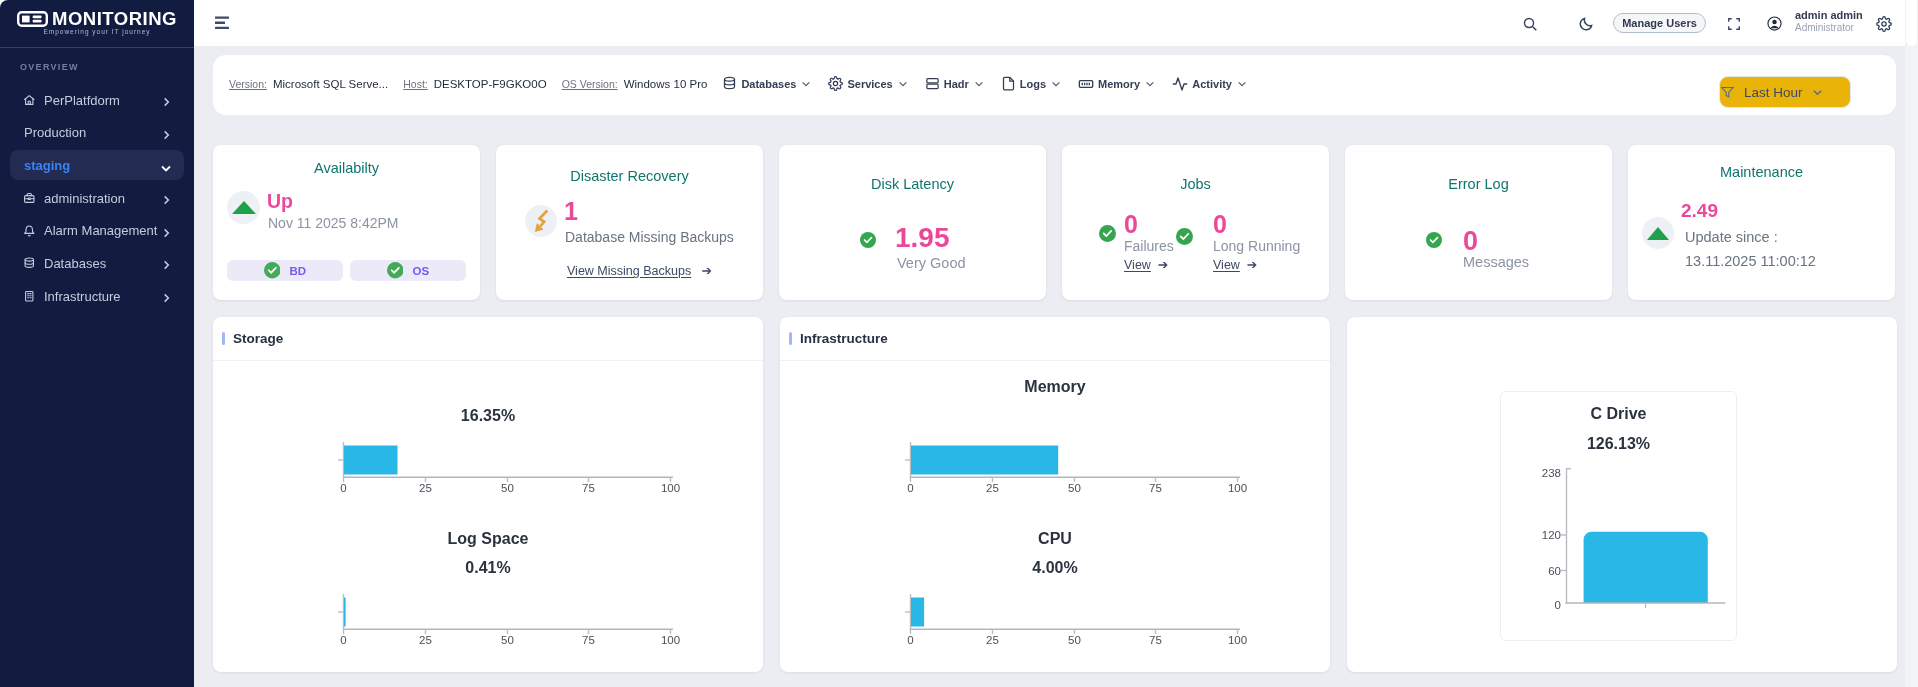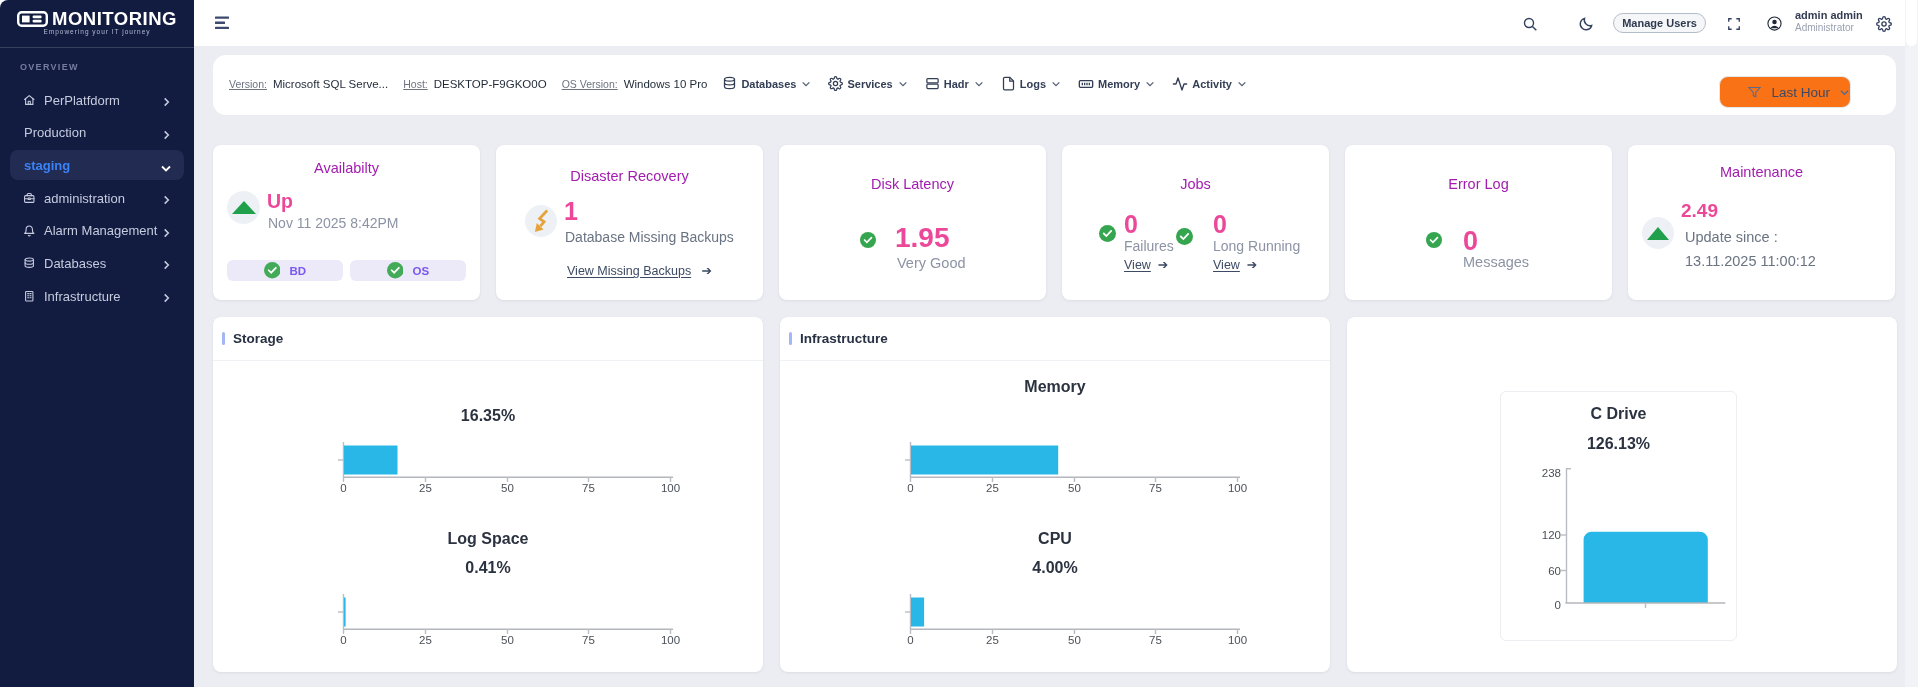--- a/index.html
+++ b/index.html
@@ -21,24 +21,24 @@
 .mitem .chev { position:absolute; right:13px; top:10px; }
 .mitem.sel { background:#222b52; color:#3b82f6; font-weight:bold; }
 .mitem.noicon { padding-left:14px; }
 
 .infobar { position:absolute; left:213px; top:55px; width:1683px; height:60px; background:#fff; border-radius:13px; display:flex; align-items:center; padding-left:16px; padding-bottom:3px; }
 .ib-label { color:#6b7280; font-size:10.5px; text-decoration:underline; margin-right:6px; }
 .ib-val { color:#1f2937; font-size:11.5px; margin-right:15px; }
 .ib-item { display:flex; align-items:center; color:#333e55; font-size:11px; font-weight:bold; margin-right:13px; }
 .ib-item svg { margin-right:4px; }
 .ib-item .dn { margin-left:5px; display:flex; }
-.lasthour { position:absolute; left:1719px; top:76px; width:132px; height:32px; border:1px solid #e3e7ee; border-radius:9px; background:#f97316; display:flex; align-items:center; justify-content:flex-end; gap:9px; color:#3c4964; font-size:13.5px; }
+.lasthour { position:absolute; left:1719px; top:76px; width:132px; height:32px; border:1px solid #e3e7ee; border-radius:9px; background:#eab308; display:flex; align-items:center; justify-content:flex-start; gap:9px; color:#3c4964; font-size:13.5px; }
 
 .card { position:absolute; top:145px; width:267px; height:154.5px; background:#fff; border-radius:8px; box-shadow:0 1px 3px rgba(30,40,70,0.08); }
-.ctitle { position:absolute; width:100%; text-align:center; color:#a21caf; font-size:14.5px; }
+.ctitle { position:absolute; width:100%; text-align:center; color:#0f766e; font-size:14.5px; }
 .circle { width:33px; height:33px; border-radius:50%; background:#edf1f5; display:flex; align-items:center; justify-content:center; }
 .chip { position:absolute; height:21px; width:116px; background:#ece9f9; border-radius:6px; display:flex; align-items:center; justify-content:center; gap:9px; color:#7a57f0; font-size:11.5px; font-weight:bold; }
 .dk { color:#ec4899; font-weight:bold; }
 .gray { color:#8b93a4; }
 .vlink { font-size:12.5px; color:#3c4a63; }
 .vlink u { text-underline-offset:2px; }
 .arrow { color:#3c4a63; }
 
 .panel { position:absolute; top:317px; width:550px; height:355px; background:#fff; border-radius:8px; box-shadow:0 1px 3px rgba(30,40,70,0.08); }
 .phead { height:44px; border-bottom:1px solid #f0f1f4; display:flex; align-items:center; padding-left:9px; }

